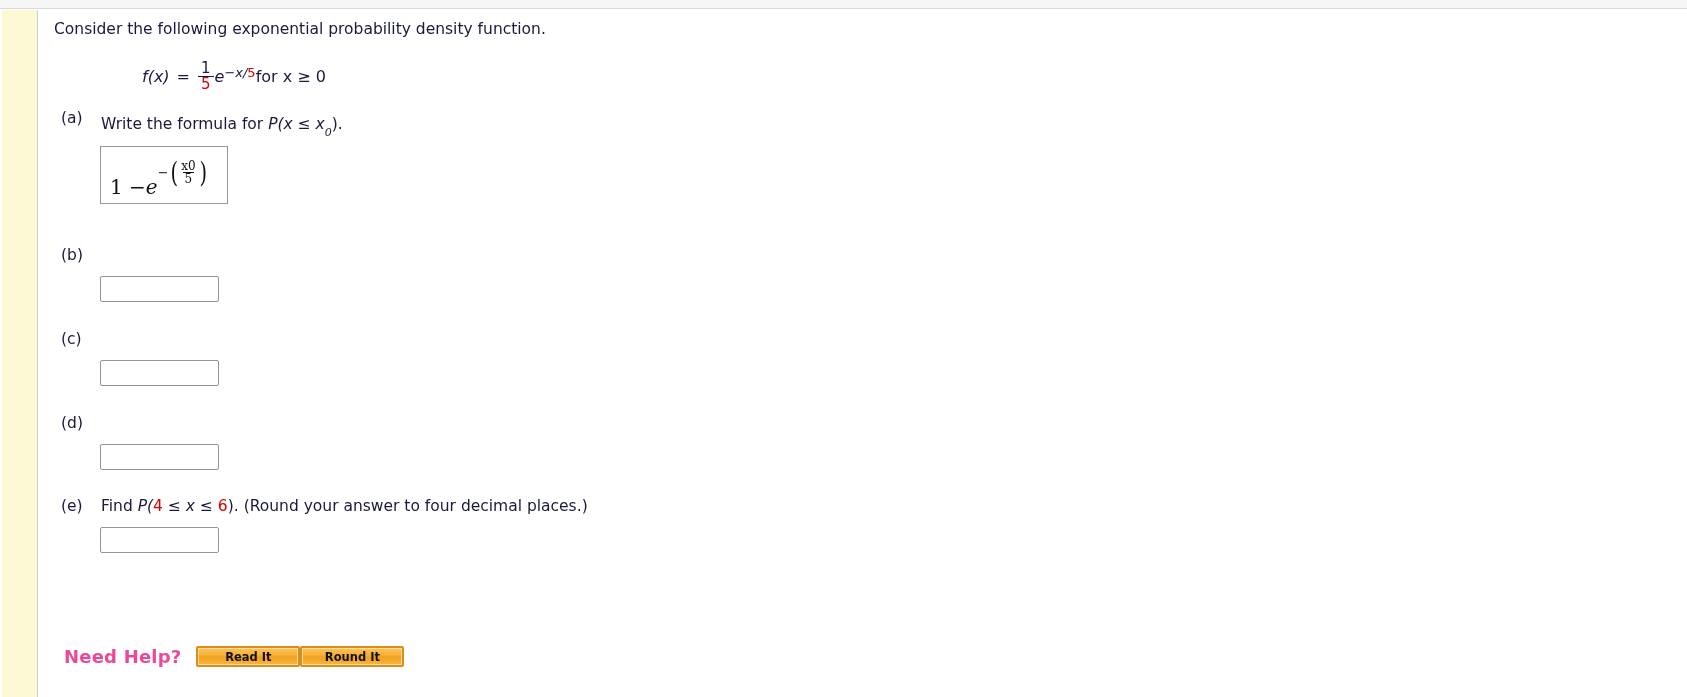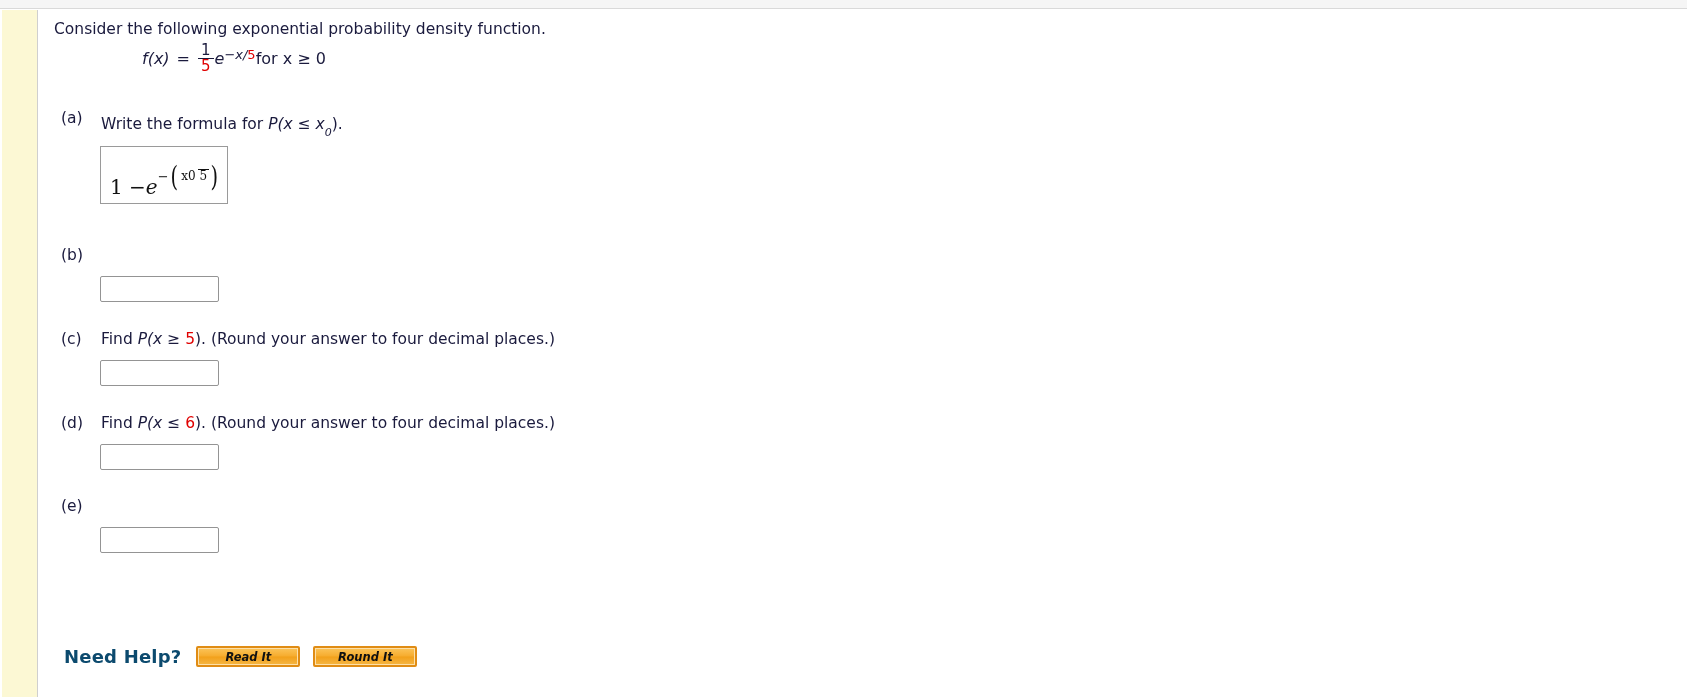--- a/index.html
+++ b/index.html
@@ -55,21 +55,21 @@
   #intro-line {
     position: absolute;
     left: 15px;
     top: 9px;
   }
 
   
   #pdf-formula {
     position: absolute;
     left: 103px;
-    top: 33px;
+    top: 51px;
     display: flex;
     align-items: center;
     color: #1a1a3d;
     font-size: 16px;
   }
   .fx-lhs { font-style: italic; }
   .eqsign { margin: 0 7px; font-style: normal; }
   .frac {
     display: inline-flex;
     flex-direction: column;
@@ -158,59 +158,58 @@
   }
   .bigparen {
     font-size: 27px;
     line-height: 0.72;
     font-family: "DejaVu Serif", serif;
     transform: scaleX(0.72);
     display: inline-block;
   }
   .sup-frac {
     display: inline-flex;
+    flex-direction: column;
     align-items: center;
     line-height: 1.05;
     font-size: 12px;
     margin: 0 0px;
   }
   .sup-frac .num { padding: 0 2px; font-family: "DejaVu Serif", serif; }
   .sup-frac .den { padding: 0 2px; border-top: 1px solid #111; font-family: "DejaVu Serif", serif; }
 
   
   #need-help-row {
     position: absolute;
     left: 25px;
     top: 636px;
     display: flex;
     align-items: center;
   }
   #need-help-label {
-    color: #0c4a6e;
+    color: #ec4899;
     font-weight: bold;
     font-size: 18px;
     letter-spacing: 0.2px;
     margin-right: 15px;
   }
   .help-btn {
     width: 104px;
     height: 21px;
-    margin-right: 13px;
     background: linear-gradient(to bottom, #fbc45a 0%, #f6ac2e 48%, #f2a01a 52%, #f5b644 100%);
     border: 2px solid #e08c14;
     border-radius: 2px;
     color: #111111;
     font-size: 11.5px;
     font-weight: bold;
     display: flex;
     align-items: center;
     justify-content: center;
     box-shadow: inset 0 0 0 1px #fde0a8;
     cursor: pointer;
-    font-style: italic;
   }
 </style>
 </head>
 <body>
 
 <div id="top-strip"></div>
 <div id="left-gutter"></div>
 
 <div id="content">
 
@@ -246,32 +245,29 @@
           </span>
           <span class="bigparen">)</span>
         </span>
     </div>
   </div>
 
   <div class="part-label" style="top:236px">(b)</div>
   <div class="answer-input" style="top:266px"></div>
 
   <div class="part-label" style="top:320px">(c)</div>
-  <div class="part-body" style="top:320px">
-    <span>Find </span><span class="ital">P(</span><span class="ital">x</span><span> ≥ </span><span class="red">5</span><span>).</span><span> (Round your answer to four decimal places.)</span>
-  </div>
   <div class="answer-input" style="top:350px"></div>
 
   <div class="part-label" style="top:404px">(d)</div>
-  <div class="part-body" style="top:404px">
-    <span>Find </span><span class="ital">P(</span><span class="ital">x</span><span> ≤ </span><span class="red">6</span><span>).</span><span> (Round your answer to four decimal places.)</span>
-  </div>
   <div class="answer-input" style="top:434px"></div>
 
   <div class="part-label" style="top:487px">(e)</div>
+  <div class="part-body" style="top:487px">
+    <span>Find </span><span class="ital">P(</span><span class="red">4</span><span> ≤ </span><span class="ital">x</span><span> ≤ </span><span class="red">6</span><span>).</span><span> (Round your answer to four decimal places.)</span>
+  </div>
   <div class="answer-input" style="top:517px"></div>
 
   <div id="need-help-row">
     <div id="need-help-label">Need Help?</div>
     <div class="help-btn">Read It</div>
     <div class="help-btn">Round It</div>
   </div>
 
 </div>
 

